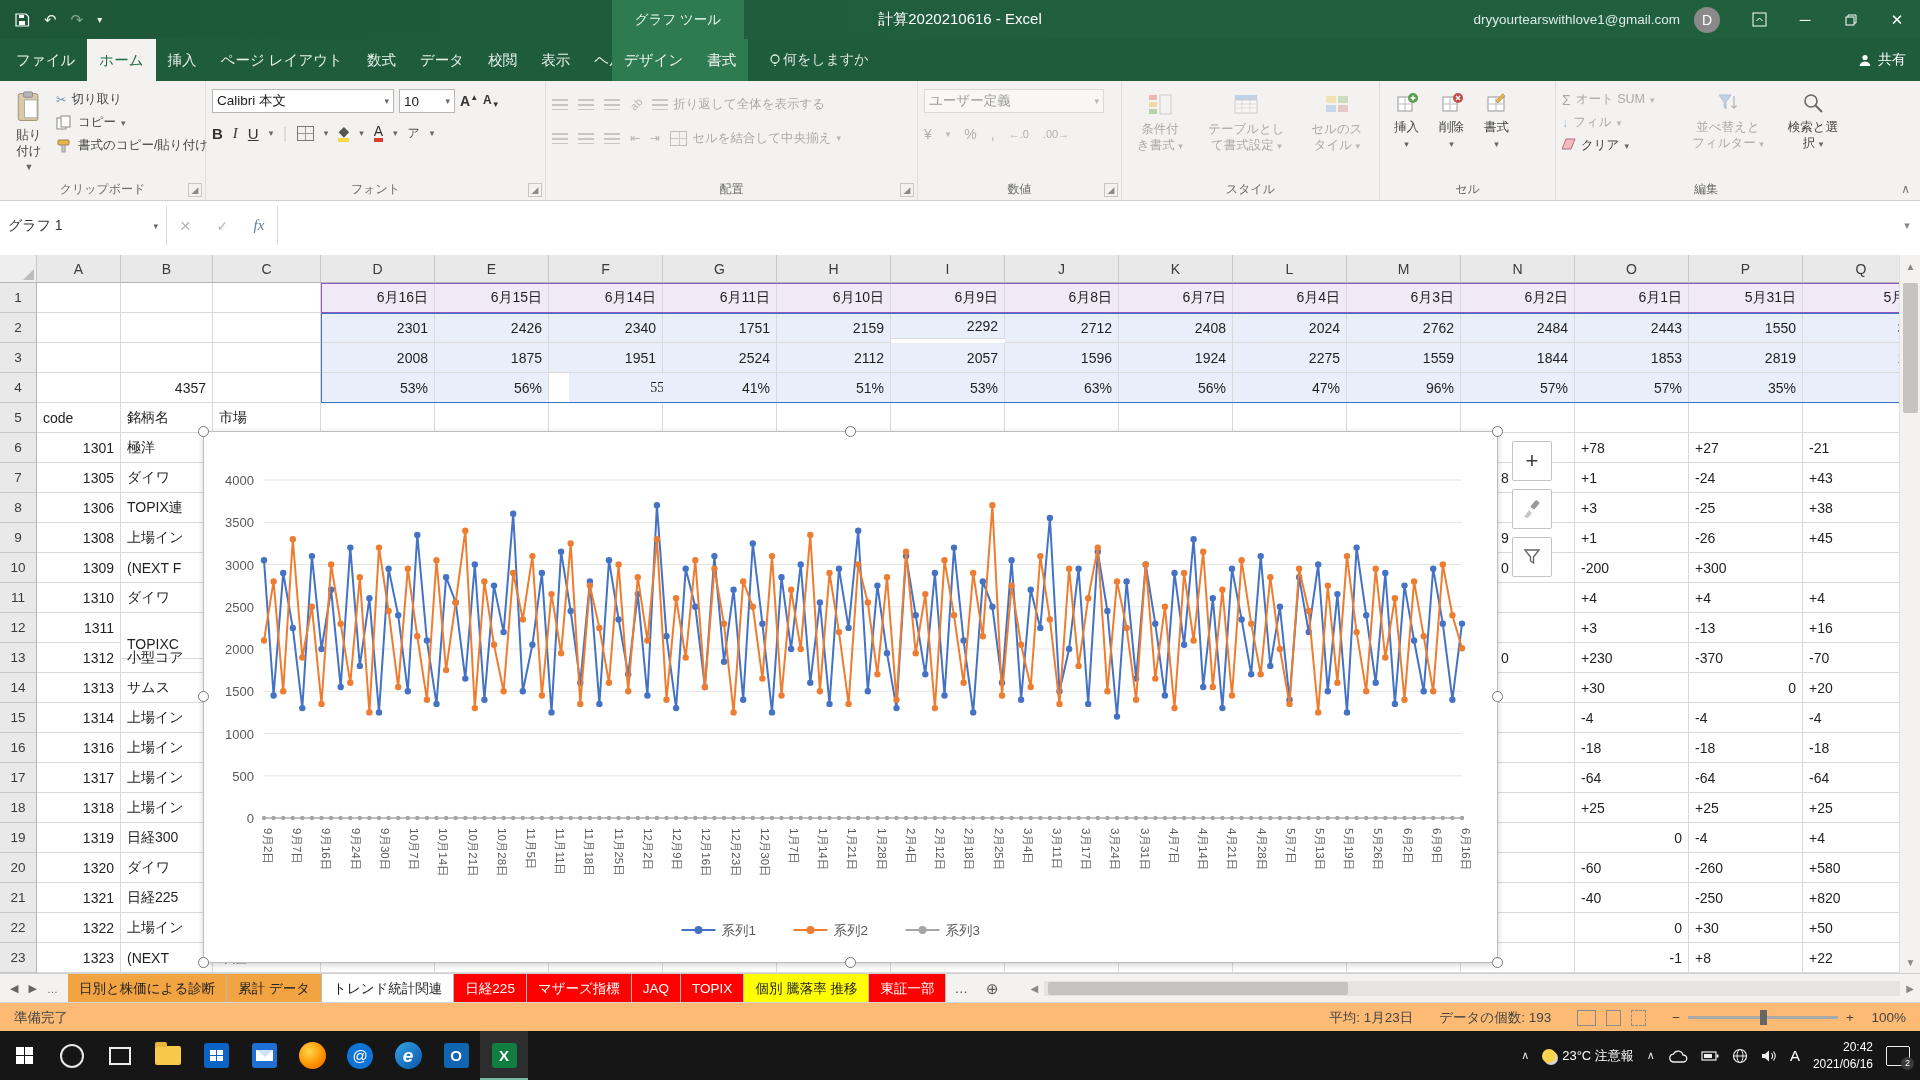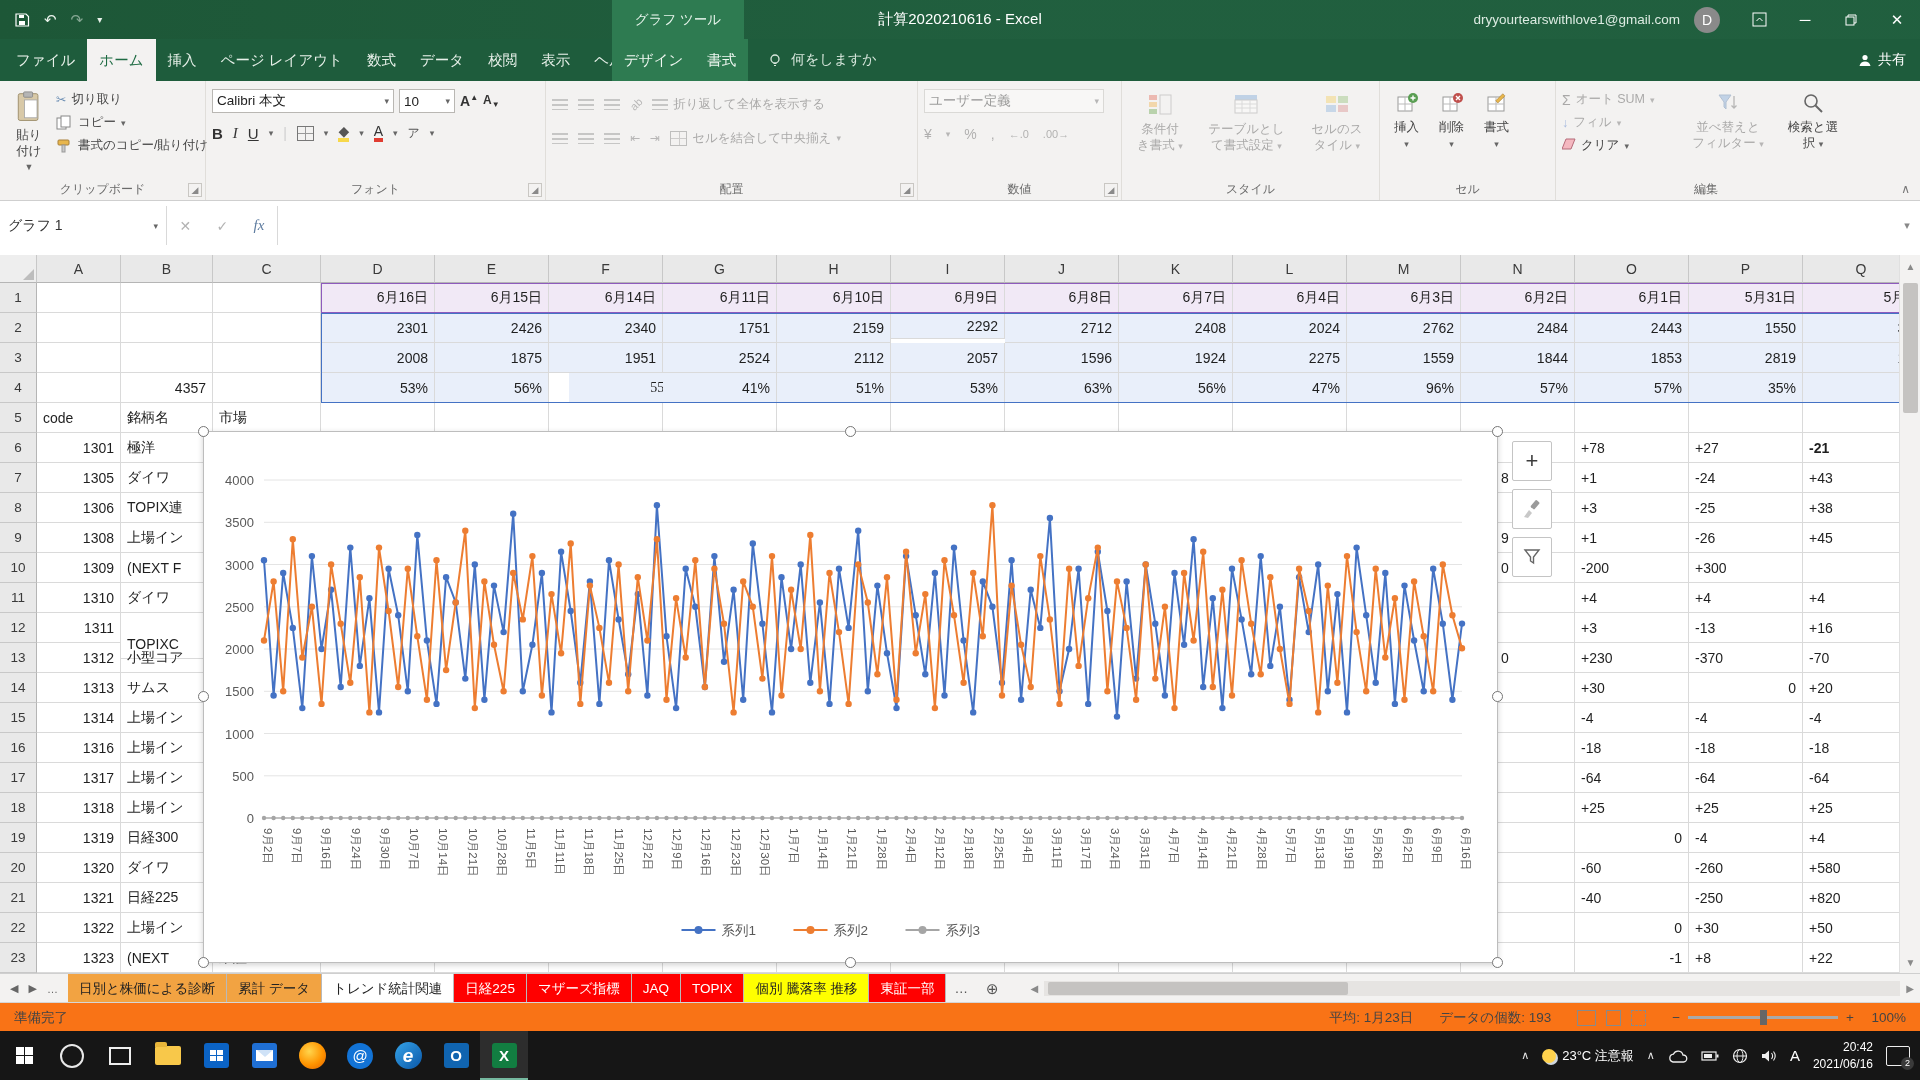--- a/index.html
+++ b/index.html
@@ -20,21 +20,21 @@
   .avatar{width:26px;height:26px;border-radius:50%;background:#8a8a8a;color:#fff;font-size:14px;
     display:flex;align-items:center;justify-content:center;margin-right:16px;}
   .winbtn{width:46px;height:39px;display:flex;align-items:center;justify-content:center;color:#fff;font-size:15px;}
   
   .tabrow{position:absolute;left:0;top:39px;width:1920px;height:42px;background:#1e5c3c;}
   .rtabs{display:flex;height:42px;align-items:stretch;padding-left:4px;}
   .rtab{padding:0 12px;display:flex;align-items:center;color:#e8f1ea;font-size:14.5px;white-space:nowrap;}
   .rtab.active{background:#f3f2f1;color:#1e6b43;}
   .ctxtabs{position:absolute;left:612px;top:0;height:42px;display:flex;background:#2e7b51;}
   .ctxtabs .rtab{color:#f0f8f2;}
-  .ribbon-search{position:absolute;left:768px;top:0;height:42px;display:flex;align-items:center;gap:8px;
+  .ribbon-search{position:absolute;left:768px;top:0;height:42px;display:flex;align-items:center;gap:0;
     color:#d9e8de;font-size:14px;justify-content:center;}
   .share{position:absolute;right:14px;top:0;height:42px;display:flex;align-items:center;gap:6px;
     color:#fff;font-size:14px;}
   
   .ribbon{position:absolute;left:0;top:81px;width:1920px;height:119px;background:#f3f2f1;
     border-bottom:1px solid #cfcfcf;display:flex;}
   .rgroup{position:relative;border-right:1px solid #e0deda;height:100%;box-sizing:border-box;padding:4px 6px 20px 6px;}
   .rg-label{position:absolute;left:0;right:0;bottom:2px;text-align:center;font-size:12px;color:#6a6a6a;}
   .launcher{position:absolute;right:3px;bottom:3px;width:12px;height:12px;color:#8a8a8a;font-size:9px;line-height:12px;text-align:center;border:1px solid #c9c7c3;}
   .rg-content{display:flex;height:92px;gap:4px;}
@@ -98,21 +98,21 @@
     border-top:1px solid #cfcfcf;display:flex;align-items:stretch;font-size:13.5px;}
   .tnav{display:flex;align-items:center;gap:10px;padding:0 10px;color:#666;font-size:11px;}
   .stab{display:flex;align-items:center;padding:0 11px;border-right:1px solid #b9b9b9;white-space:nowrap;}
   .more{display:flex;align-items:center;padding:0 8px;color:#555;}
   .addsheet{display:flex;align-items:center;padding:0 10px;color:#555;font-size:15px;}
   .hscroll{flex:1;display:flex;align-items:center;margin:4px 0 4px 16px;}
   .hs-arrow{width:20px;color:#8a8a8a;font-size:10px;text-align:center;}
   .hs-track{flex:1;height:15px;background:#e6e4e2;position:relative;}
   .hs-thumb{position:absolute;left:4px;top:1px;width:300px;height:13px;background:#c5c3c1;border-radius:2px;}
   
-  .statusbar{position:absolute;left:0;top:1002px;width:1920px;height:29px;background:#f97316;
+  .statusbar{position:absolute;left:0;top:1002px;width:1920px;height:29px;background:#fdba74;
     border-top:1px solid #d6d6d6;display:flex;align-items:center;font-size:13.5px;color:#444;}
   .sb-right{margin-left:auto;display:flex;align-items:center;gap:26px;padding-right:14px;}
   .viewbtns{display:flex;gap:10px;align-items:center;}
   .vb{width:19px;height:16px;border:1px solid #8a8a8a;display:inline-block;box-sizing:border-box;}
   .vb.pg{width:15px;}
   .zoom{display:flex;align-items:center;gap:8px;}
   .ztrack{width:150px;height:3px;background:#a9a9a9;position:relative;}
   .zthumb{position:absolute;left:72px;top:-6px;width:7px;height:15px;background:#666;}
   
   .taskbar{position:absolute;left:0;top:1031px;width:1920px;height:49px;background:#161616;
@@ -595,21 +595,21 @@
       <div class="cell " style="left: 663px; top: 188px; width: 114px; height: 30px;"></div>
       <div class="cell " style="left: 777px; top: 188px; width: 114px; height: 30px;"></div>
       <div class="cell " style="left: 891px; top: 188px; width: 114px; height: 30px;"></div>
       <div class="cell " style="left: 1005px; top: 188px; width: 114px; height: 30px;"></div>
       <div class="cell " style="left: 1119px; top: 188px; width: 114px; height: 30px;"></div>
       <div class="cell " style="left: 1233px; top: 188px; width: 114px; height: 30px;"></div>
       <div class="cell " style="left: 1347px; top: 188px; width: 114px; height: 30px;"></div>
       <div class="cell " style="left: 1461px; top: 188px; width: 114px; height: 30px;"></div>
       <div class="cell al-l" style="left: 1575px; top: 188px; width: 114px; height: 30px;">+78</div>
       <div class="cell al-l" style="left: 1689px; top: 188px; width: 114px; height: 30px;">+27</div>
-      <div class="cell al-l" style="left: 1803px; top: 188px; width: 117px; height: 30px; font-weight: bold;">-21</div>
+      <div class="cell al-l" style="left: 1803px; top: 188px; width: 117px; height: 30px;">-21</div>
       <div class="cell al-r" style="left: 37px; top: 218px; width: 84px; height: 30px;">1305</div>
       <div class="cell al-l name" style="left: 121px; top: 218px; width: 92px; height: 30px; overflow: visible; white-space: nowrap; z-index: 1;">ダイワ</div>
       <div class="cell " style="left: 213px; top: 218px; width: 108px; height: 30px;"></div>
       <div class="cell " style="left: 321px; top: 218px; width: 114px; height: 30px;"></div>
       <div class="cell " style="left: 435px; top: 218px; width: 114px; height: 30px;"></div>
       <div class="cell " style="left: 549px; top: 218px; width: 114px; height: 30px;"></div>
       <div class="cell " style="left: 663px; top: 218px; width: 114px; height: 30px;"></div>
       <div class="cell " style="left: 777px; top: 218px; width: 114px; height: 30px;"></div>
       <div class="cell " style="left: 891px; top: 218px; width: 114px; height: 30px;"></div>
       <div class="cell " style="left: 1005px; top: 218px; width: 114px; height: 30px;"></div>

